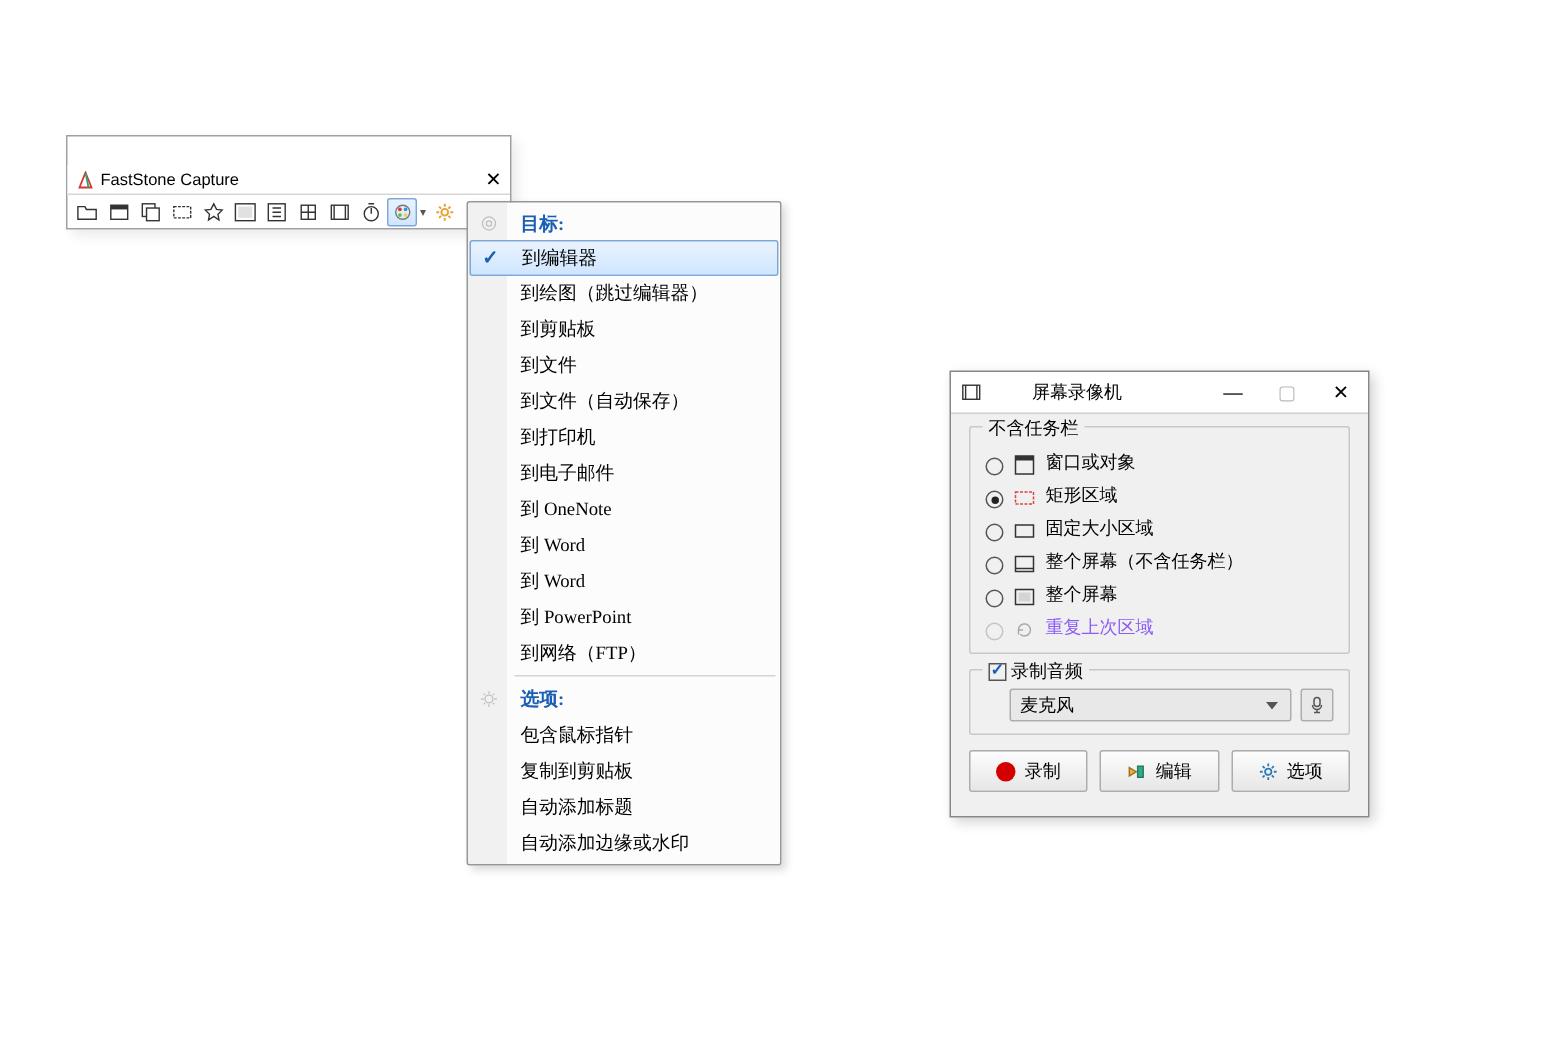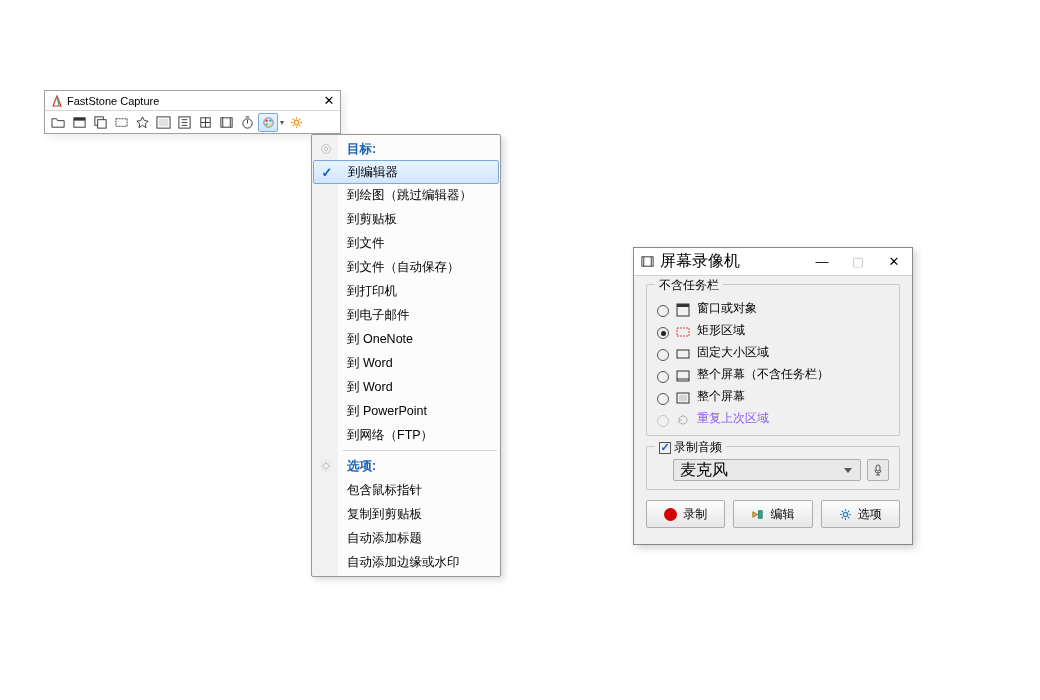--- a/index.html
+++ b/index.html
@@ -1,66 +1,66 @@
 <!DOCTYPE html>
 <html><head>
   <meta charset="utf-8">
   <style>
     * { box-sizing: border-box; margin: 0; padding: 0; }
     body { width: 1040px; height: 700px; background: #fff; font-family: "Microsoft YaHei", "Segoe UI", Tahoma, sans-serif; font-size: 12px; color: #000; position: relative; }
 
     
     .fs-window { position: absolute; left: 44px; top: 90px; width: 297px; background: #fff; border: 1px solid #a0a0a0; box-shadow: 4px 4px 8px rgba(0,0,0,0.08);}
-    .fs-titlebar { background: #fff; height: 20px; display: flex; align-items: center; padding: 0 2px; border-bottom: 1px solid #d6d6d6;}
+    .fs-titlebar { background: #fff; height: 20px; display: flex; align-items: center; padding: 0 2px; border-bottom: 1px solid #d6d6d6; margin-top: 19px;}
     .fs-logo { width: 12px; height: 12px; margin: 0 4px; }
     .fs-logo svg { width: 100%; height: 100%; display: block; }
     .fs-title { flex: 1; font-size: 11px; }
     .fs-close { width: 18px; height: 16px; display: flex; align-items: center; justify-content: center; font-size: 13px; cursor: pointer; }
     .fs-toolbar { height: 22px; display: flex; align-items: stretch; padding: 2px 3px; gap: 1px; }
     .fs-btn { width: 20px; height: 19px; display: flex; align-items: center; justify-content: center; border-radius: 2px; position: relative; }
     .fs-btn.active { background: linear-gradient(#eaf3ff,#cfe6ff); border: 1px solid #7da7d9; }
     .fs-btn svg { width: 15px; height: 15px; }
     .fs-btn .drop { position:absolute; right:-7px; top:4px; font-size:8px; color:#555;}
     .fs-btn.with-drop { margin-right:7px; }
 
     
-    .menu { position: absolute; left: 311px; top: 134px; width: 190px; background: linear-gradient(to right,#f1f1f1 0,#f1f1f1 26px,#fcfcfc 26px,#fcfcfc 100%); border: 1px solid #979797; padding: 2px 1px; box-shadow: 3px 3px 6px rgba(0,0,0,0.15); border-radius: 2px;}
+    .menu { position: absolute; left: 311px; top: 134px; width: 210px; background: linear-gradient(to right,#f1f1f1 0,#f1f1f1 26px,#fcfcfc 26px,#fcfcfc 100%); border: 1px solid #979797; padding: 2px 1px; box-shadow: 3px 3px 6px rgba(0,0,0,0.15); border-radius: 2px; font-family: Liberation Serif, serif;}
     .menu-item { height: 24px; display: flex; align-items: center; position: relative; }
     .menu-icon-col { width: 26px; display: flex; align-items: center; justify-content: center; }
     .menu-text { padding-left: 8px; font-size: 12.5px; color:#000; }
     .menu-header .menu-text { color: #1a5fb4; font-weight: bold; }
     .menu-sep { height: 1px; margin: 3px 2px 3px 30px; background: #d4d4d4; }
     .menu-item.selected { background: linear-gradient(#eaf3ff,#cfe6ff); border: 1px solid #7da7d9; border-radius: 2px; margin:-1px 0;}
     .checkmark { font-size: 13px; color: #1a5fb4; font-weight:bold;}
     .gear-faint svg { opacity:0.35;}
 
     
     .recorder { position: absolute; left: 633px; top: 247px; width: 280px; height: 298px; background: #f0f0f0; border: 1px solid #888; box-shadow: 3px 3px 8px rgba(0,0,0,0.18);}
     .rec-titlebar { height: 28px; background: #fff; display: flex; align-items: center; padding-left: 6px; border-bottom: 1px solid #d0d0d0;}
     .rec-tb-icon { width: 15px; height: 15px; margin-right: 5px; }
     .rec-tb-icon svg{width:100%;height:100%;}
-    .rec-title { flex: 1; font-size: 16px; }
+    .rec-title { flex: 1; font-size: 12px; margin-left: 28px; }
     .rec-winbtn { width: 36px; height: 28px; display: flex; align-items:center; justify-content:center; font-size:13px; cursor:pointer;}
     .rec-winbtn.dis { color:#bbb; }
     .rec-body { padding: 8px 12px 12px 12px; }
 
     .groupbox { border: 1px solid #c8c8c8; border-radius: 2px; padding: 10px 10px 8px 10px; margin-bottom: 10px; position: relative;}
     .group-label { position: absolute; top: -8px; left: 8px; background: #f0f0f0; padding: 0 4px; font-size: 12px; }
     .group-label.check { display:flex; align-items:center; gap:3px;}
     .radio-row { display:flex; align-items:flex-end; height: 22px; gap: 7px;}
     .radio-row .radio { width:12px;height:12px;border-radius:50%;border:1px solid #555;display:flex;align-items:center;justify-content:center;}
     .radio-row .radio.checked::after{content:"";width:5px;height:5px;background:#222;border-radius:50%;}
     .radio-row.disabled { color:#8b5cf6;}
     .radio-row.disabled .radio{border-color:#c4c4c4;}
     .mode-icon { width:14px;height:14px;}
     .mode-icon svg{width:100%;height:100%;display:block;}
     .checkbox { width:12px;height:12px;border:1px solid #555;display:inline-flex;align-items:center;justify-content:center;font-size:11px;line-height:1;color:#1a5fb4;font-weight:bold;}
 
     .audio-row { display:flex; align-items:center; gap:6px; padding:2px 0 0 16px;}
-    .audio-select { flex:1; height:22px; border:1px solid #adadad; background:#e8e8e8; display:flex; align-items:center; padding:0 6px; font-size:16px; position:relative; border-radius:2px;}
+    .audio-select { flex:1; height:22px; border:1px solid #adadad; background:#e8e8e8; display:flex; align-items:center; padding:0 6px; font-size:12px; position:relative; border-radius:2px;}
     .audio-select::after{content:"";position:absolute;right:8px;top:8px;border-left:4px solid transparent;border-right:4px solid transparent;border-top:5px solid #555;}
     .audio-btn { width:22px;height:22px;border:1px solid #adadad;background:#e8e8e8;display:flex;align-items:center;justify-content:center;border-radius:2px;}
 
     .btn-row { display:flex; gap:8px; margin-top:4px;}
     .btn { flex:1; height:28px; border:1px solid #adadad; background:linear-gradient(#fdfdfd,#e6e6e6); display:flex; align-items:center; justify-content:center; gap:6px; font-size:12px; border-radius:2px; cursor:pointer;}
     .btn .ico{width:13px;height:13px;}
     .ico-record{background:#d40000;border-radius:50%;}
     .ico-edit svg,.ico-options svg{width:100%;height:100%;}
   </style>
 </head>

